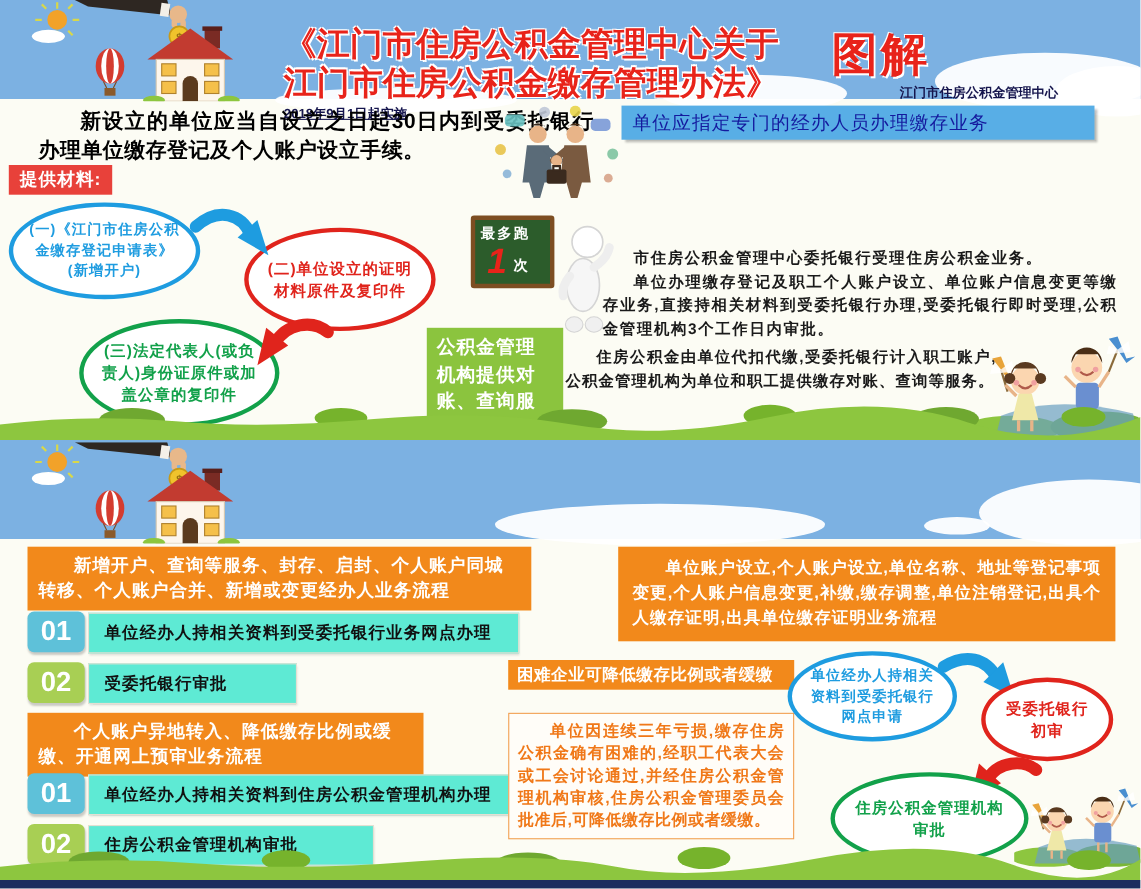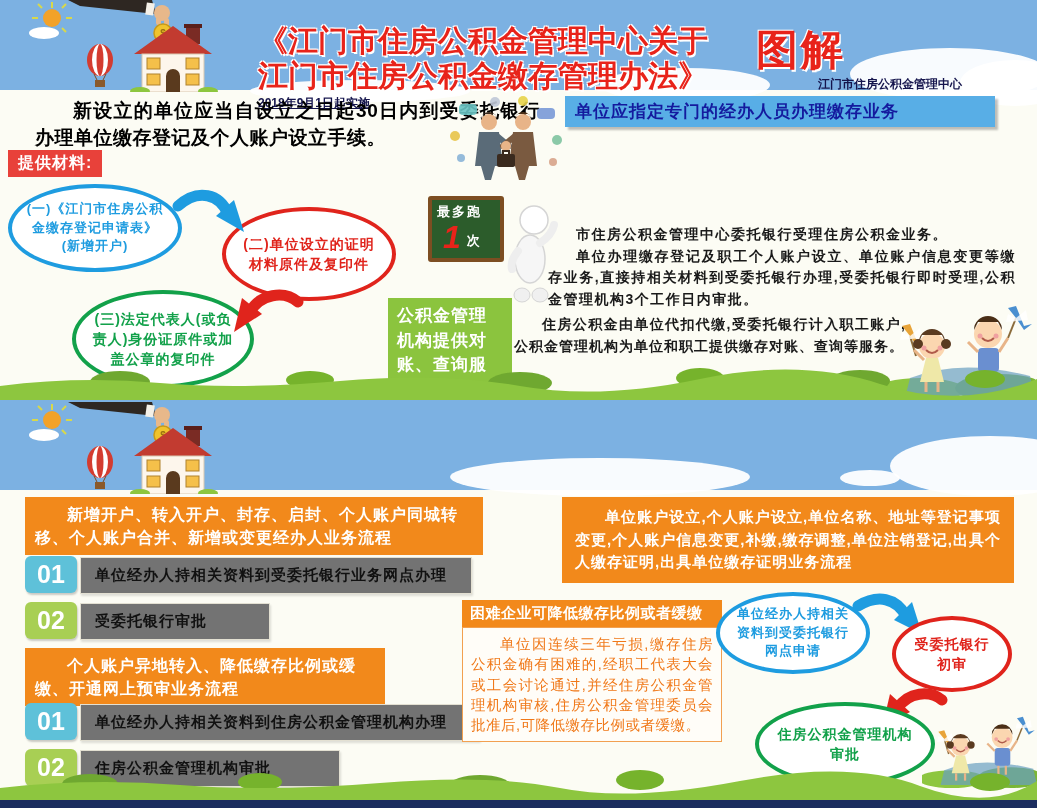--- a/index.html
+++ b/index.html
@@ -26,21 +26,21 @@
     line-height:1.4;text-indent:2em;text-align:justify;letter-spacing:.5px;}
   .materials-label{left:8px;top:150px;background:#e8413a;color:#fff;font-size:16px;font-weight:bold;
     padding:3px 10px;letter-spacing:1px;}
   .cloud{position:absolute;background:#fff;border-radius:50%;display:flex;align-items:center;justify-content:center;
     text-align:center;font-weight:bold;box-sizing:border-box;padding:10px 14px;line-height:1.45;letter-spacing:1px;}
   .cloud.c-blue{border:4px solid #1e9ce0;color:#1e9ce0;}
   .cloud.c-red{border:4px solid #e0241c;color:#e0241c;}
   .cloud.c-green{border:4px solid #12a14a;color:#12a14a;}
 
   .agent-header{left:565px;top:96px;width:430px;box-sizing:border-box;background:#58aee6;color:#141a9e;
-    font-size:17px;font-weight:700;padding:4px 10px;letter-spacing:1px;box-shadow:3px 3px 2px rgba(0,0,0,.25);}
+    font-size:17px;font-weight:400;padding:4px 10px;letter-spacing:1px;box-shadow:3px 3px 2px rgba(0,0,0,.25);}
   .agent-paras{left:562px;top:128px;width:452px;font-size:14px;font-weight:600;color:#1a1a1a;
     line-height:1.55;letter-spacing:1.5px;text-align:justify;}
   .agent-paras p{text-indent:2em;}
 
   .blackboard{left:428px;top:196px;width:76px;height:66px;background:#2c5c2b;border:4px solid #7d4e22;
     border-radius:3px;box-sizing:border-box;color:#fff;padding:3px 5px;}
   .blackboard .bb-prefix{font-size:13px;font-weight:bold;letter-spacing:2px;}
   .blackboard .bb-row{display:flex;align-items:flex-end;gap:6px;padding-left:6px;}
   .blackboard .bb-num{font-size:32px;font-weight:800;color:#e8231a;line-height:1;font-style:italic;}
   .blackboard .bb-suffix{font-size:13px;font-weight:bold;padding-bottom:3px;}
@@ -62,27 +62,27 @@
     padding:6px 10px;line-height:1.45;letter-spacing:1px;text-indent:2em;}
   .fh1{left:25px;top:497px;width:458px;}
   .fh2{left:25px;top:648px;width:360px;}
   .flow3-box{left:562px;top:497px;width:452px;box-sizing:border-box;background:#f2891b;color:#fff;
     font-size:15px;font-weight:bold;padding:9px 13px;line-height:1.5;letter-spacing:1px;text-indent:2em;text-align:justify;}
 
   .step-num{width:52px;height:37px;border-radius:6px;color:#fff;font-size:25px;font-weight:bold;
     display:flex;align-items:center;justify-content:center;box-shadow:1px 2px 2px rgba(0,0,0,.2);}
   .sn-blue{background:#5ec1d9;}
   .sn-green{background:#a8cf54;}
-  .step-text{box-sizing:border-box;background:#737373;border:1px solid #e3e0d2;box-shadow:1px 2px 2px rgba(0,0,0,.12);
+  .step-text{box-sizing:border-box;background:#5eead4;border:1px solid #e3e0d2;box-shadow:1px 2px 2px rgba(0,0,0,.12);
     font-size:15px;font-weight:bold;color:#111;padding:7px 14px;letter-spacing:1px;display:flex;align-items:center;min-height:37px;}
 
   .difficulty{left:462px;top:600px;width:260px;}
   .difficulty .dh{background:#f2891b;color:#fff;font-size:15px;font-weight:bold;padding:4px 8px;letter-spacing:.5px;}
-  .difficulty .db{border:1px solid #f2a050;background:#fffdf8;color:#f07818;font-size:14.5px;font-weight:normal;
-    padding:6px 8px;line-height:1.4;text-indent:2em;text-align:justify;letter-spacing:.5px;}
+  .difficulty .db{border:1px solid #f2a050;background:#fffdf8;color:#f07818;font-size:14.5px;font-weight:bold;
+    padding:6px 8px;line-height:1.4;text-indent:2em;text-align:justify;letter-spacing:.5px;margin-top:21px;}
 
   .navy-strip{position:absolute;left:0;top:800px;width:1037px;height:8px;background:#1b2d5f;}
 </style>
 </head>
 <body>
 
 <div id="poster">
 
   <div class="banner">
     <div class="bcloud" style="left:250px;top:80px;width:220px;height:22px;"></div>
@@ -319,21 +319,21 @@
         <rect x="176" y="58" width="13" height="11" fill="#f5c04a" stroke="#b0812c"></rect>
         <rect x="137" y="74" width="13" height="11" fill="#f5c04a" stroke="#b0812c"></rect>
         <rect x="176" y="74" width="13" height="11" fill="#f5c04a" stroke="#b0812c"></rect>
         <path d="M156,92 v-16 a7,7 0 0 1 14,0 v16 z" fill="#5a3a1e"></path>
         <ellipse cx="130" cy="91" rx="10" ry="4" fill="#8dc63f"></ellipse>
         <ellipse cx="198" cy="91" rx="10" ry="4" fill="#8dc63f"></ellipse>
       </g>
     </svg>
   </div>
 
-  <div class="abs flow-header fh1">新增开户、转入开户、封存、启封、个人账户同城转移、个人账户合并、新增或变更经办人业务流程</div>
+  <div class="abs flow-header fh1">新增开户、查询等服务、封存、启封、个人账户同城转移、个人账户合并、新增或变更经办人业务流程</div>
 
   <div class="abs step-num sn-blue" style="left:25px;top:556px;">01</div>
   <div class="abs step-text" style="left:80px;top:557px;width:392px;">单位经办人持相关资料到受委托银行业务网点办理</div>
 
   <div class="abs step-num sn-green" style="left:25px;top:602px;">02</div>
   <div class="abs step-text" style="left:80px;top:603px;width:190px;">受委托银行审批</div>
 
   <div class="abs flow-header fh2">个人账户异地转入、降低缴存比例或缓缴、开通网上预审业务流程</div>
 
   <div class="abs step-num sn-blue" style="left:25px;top:703px;">01</div>

